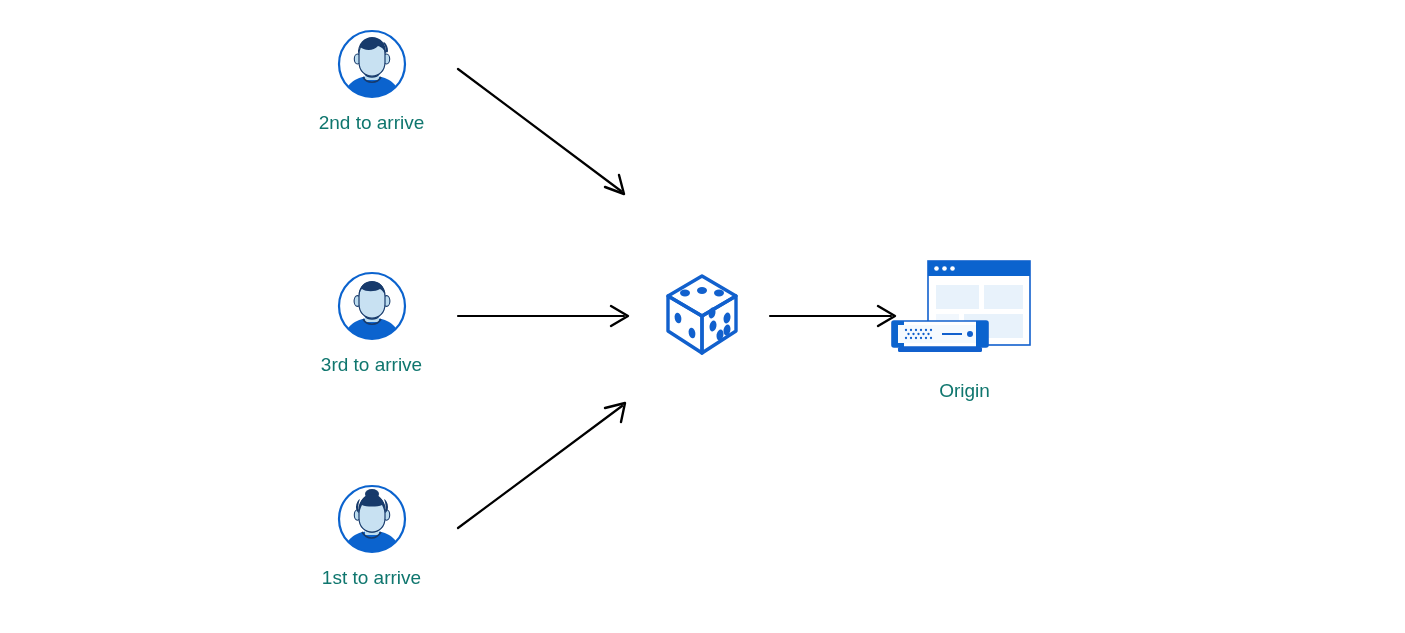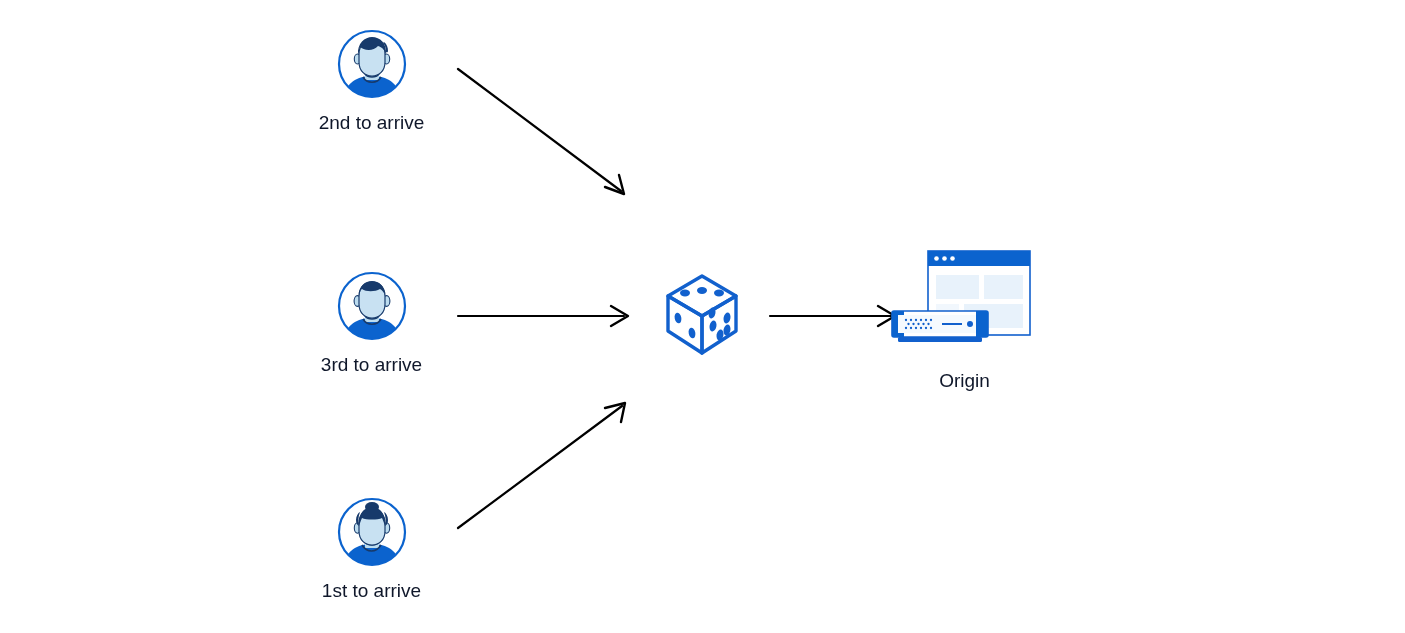--- a/index.html
+++ b/index.html
@@ -21,21 +21,21 @@
   }
   .node {
     position: absolute;
     display: flex;
     flex-direction: column;
     align-items: center;
   }
   .node-label {
     font-size: 19px;
     line-height: 24px;
-    color: #0f172a;
+    color: #0f766e;
     white-space: nowrap;
     text-align: center;
     font-family: "Liberation Sans", sans-serif;
   }
   .avatar-node .node-label {
     margin-top: 11px;
   }
   .origin-node .node-label {
     margin-top: 12px;
   }
@@ -131,21 +131,21 @@
           <path d="M23 26 c0-9 6-14 13-14 c7 0 13 5 13 14 v8 c0 9-6 14-13 14 c-7 0-13-5-13-14 z" fill="#c8e1f2" stroke="#173a6b" stroke-width="1.2"></path>
 
           <path d="M23 26 c0-10 6-15 13-15 c7 0 13 5 13 15 c-1-4-3-6-5-7 c-5 3-14 3-18 0 c-2 1-2 4-3 7 z" fill="#173a6b"></path>
         </g>
         <circle cx="36" cy="36" r="33" fill="none" stroke="#0b63ce" stroke-width="2.2"></circle>
       </svg>
     </span>
     <span class="node-label">3rd to arrive</span>
   </div>
 
-  <div class="node avatar-node" style="left:303px; top:496px; width:137px;">
+  <div class="node avatar-node" style="left:303px; top:483px; width:137px;">
     <span class="icon-wrap">
       <svg width="72" height="72" viewBox="0 0 72 72" xmlns="http://www.w3.org/2000/svg">
         <defs>
           <clipPath id="clipC">
               <circle cx="36" cy="36" r="33"></circle>
             </clipPath>
         </defs>
         <circle cx="36" cy="36" r="33" fill="#ffffff"></circle>
         <g clip-path="url(#clipC)">
           <path d="M8 72 C8 56 20 48 36 48 C52 48 64 56 64 72 Z" fill="#0b63ce"></path>
@@ -195,21 +195,21 @@
           <ellipse cx="61" cy="63" rx="3.4" ry="5.5" transform="rotate(12 61 63)"></ellipse>
           <ellipse cx="75" cy="55" rx="3.4" ry="5.5" transform="rotate(12 75 55)"></ellipse>
           <ellipse cx="68" cy="72" rx="3.4" ry="5.5" transform="rotate(12 68 72)"></ellipse>
           <ellipse cx="75" cy="67" rx="3.4" ry="5.5" transform="rotate(12 75 67)"></ellipse>
           <ellipse cx="60" cy="50" rx="3.4" ry="5.5" transform="rotate(12 60 50)"></ellipse>
         </g>
       </svg>
     </span>
   </div>
 
-  <div class="node origin-node" style="left:886px; top:245px; width:157px;">
+  <div class="node origin-node" style="left:886px; top:255px; width:157px;">
     <span class="icon-wrap">
       <svg width="157" height="112" viewBox="0 0 157 112" xmlns="http://www.w3.org/2000/svg">
 
         <g>
           <rect x="42" y="6" width="102" height="84" fill="#ffffff" stroke="#1160cd" stroke-width="1.6"></rect>
           <rect x="42" y="6" width="102" height="15" fill="#0b63ce"></rect>
           <circle cx="50.5" cy="13.5" r="2.3" fill="#ffffff"></circle>
           <circle cx="58.5" cy="13.5" r="2.3" fill="#ffffff"></circle>
           <circle cx="66.5" cy="13.5" r="2.3" fill="#ffffff"></circle>
 

